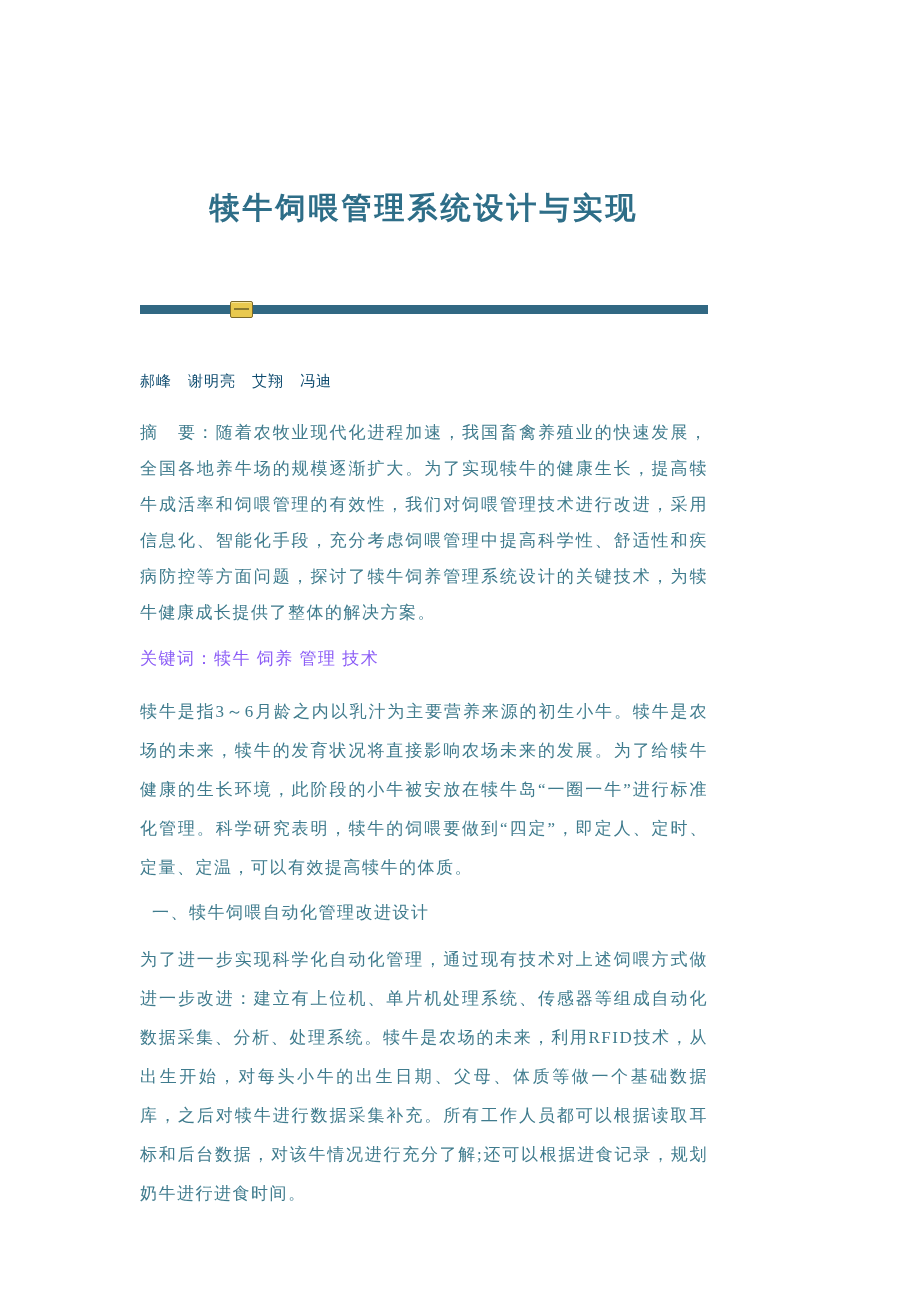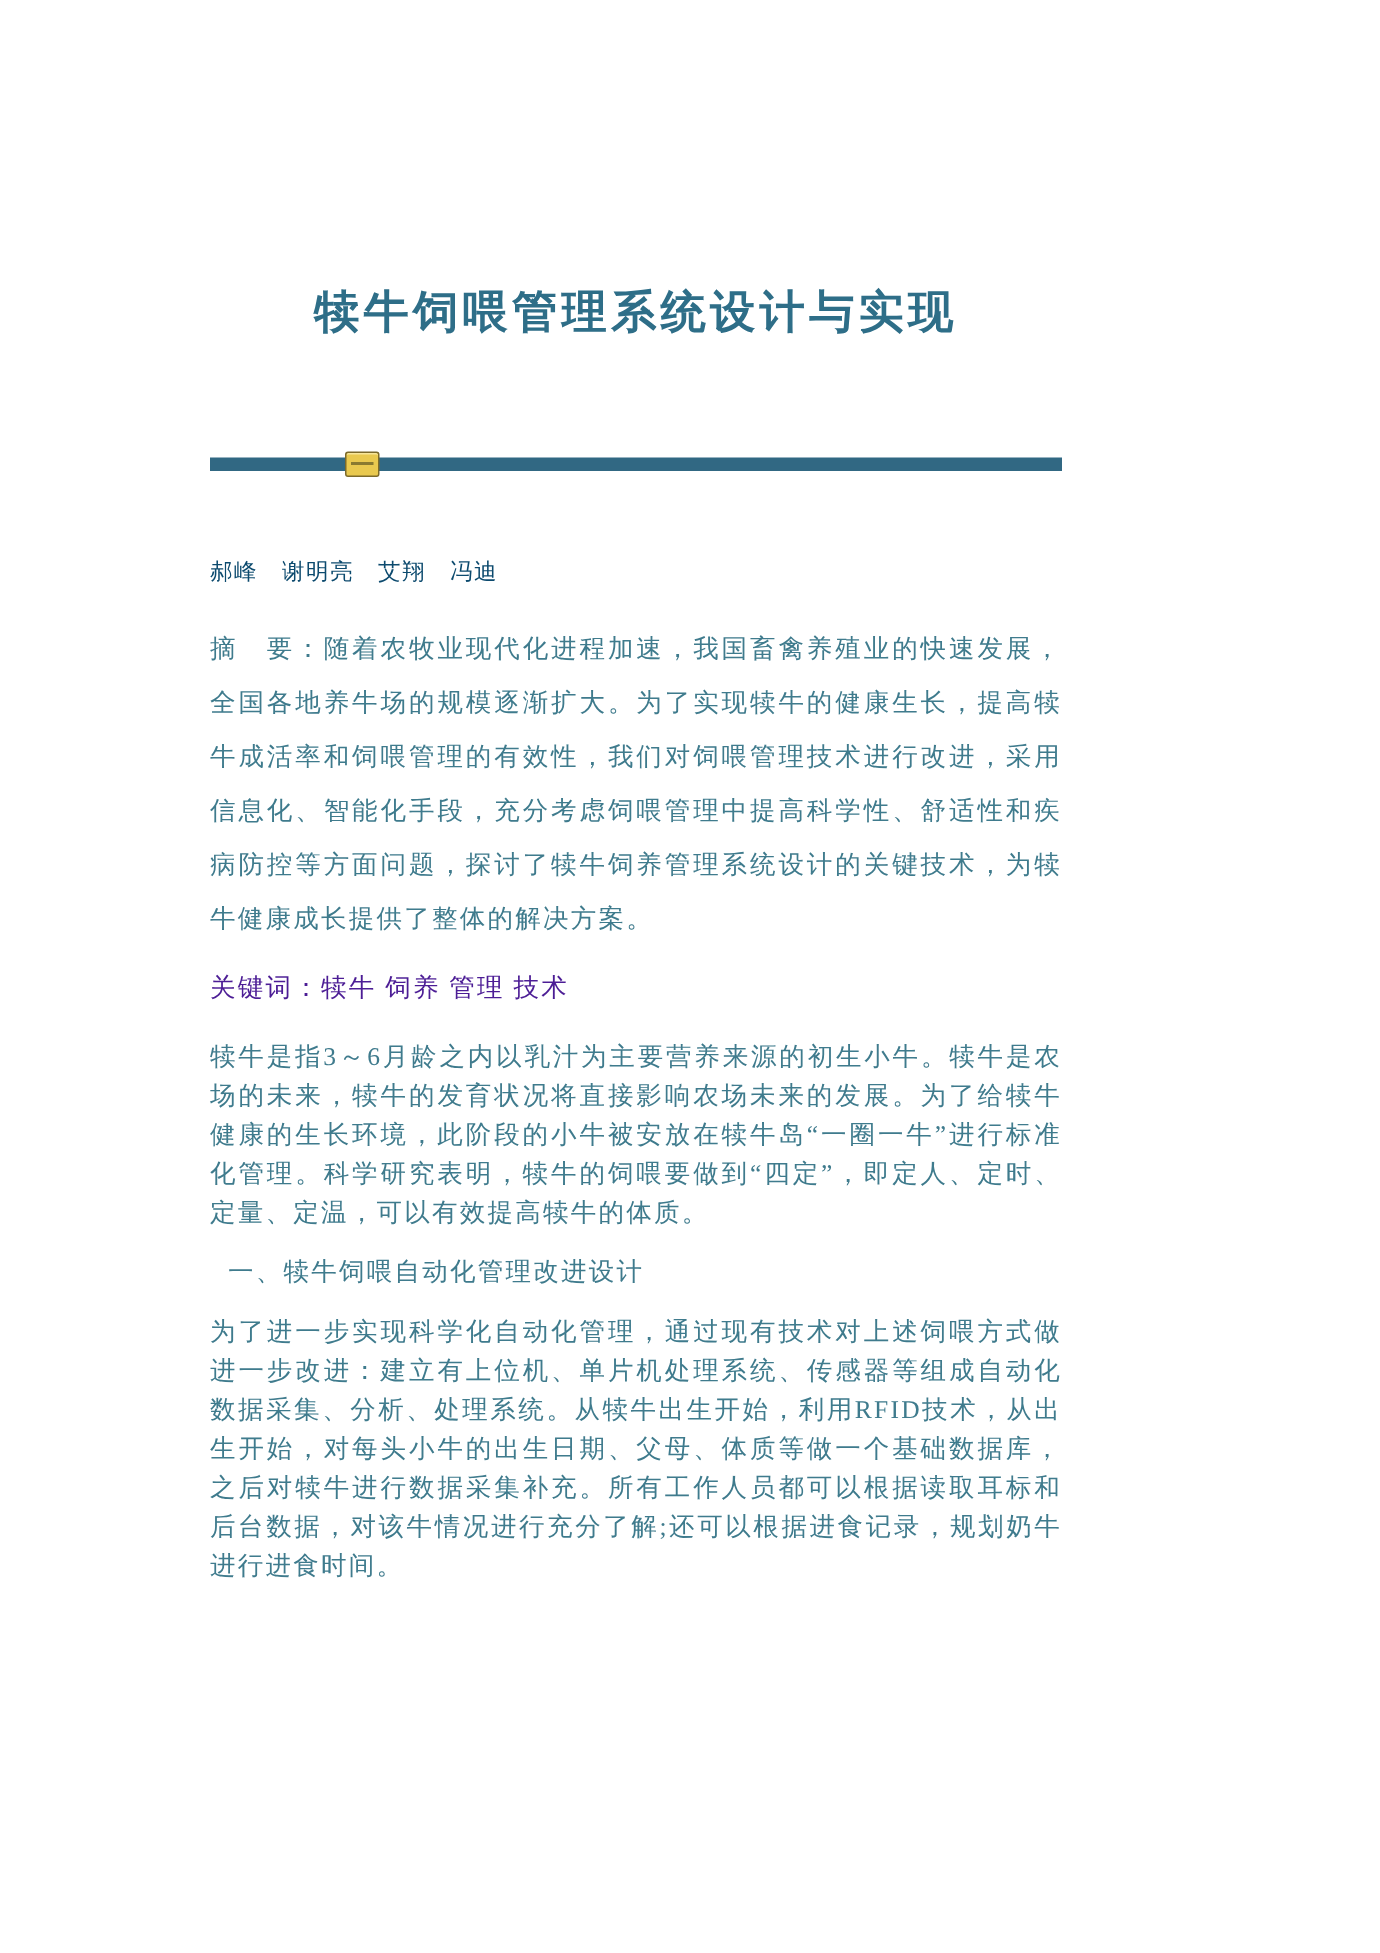--- a/index.html
+++ b/index.html
@@ -63,26 +63,26 @@
   .para {
     font-size: 17px;
     color: #3f7b8d;
     line-height: 36px;
     text-align: justify;
     letter-spacing: 1.5px;
     margin: 0 0 16px 0;
   }
   .keywords {
     font-size: 17px;
-    color: #4c1d95;
+    color: #8b5cf6;
     letter-spacing: 1.5px;
     margin: 0 0 22px 0;
   }
   .body-para {
-    line-height: 26px;
+    line-height: 39px;
     margin: 0 0 14px 0;
   }
   .heading {
     font-size: 17px;
     color: #3f7b8d;
     letter-spacing: 1.5px;
     margin: 0 0 16px 12px;
   }
 </style>
 </head>
@@ -99,15 +99,15 @@
   <p class="authors">郝峰　谢明亮　艾翔　冯迪</p>
 
   <p class="para">摘　要：随着农牧业现代化进程加速，我国畜禽养殖业的快速发展，全国各地养牛场的规模逐渐扩大。为了实现犊牛的健康生长，提高犊牛成活率和饲喂管理的有效性，我们对饲喂管理技术进行改进，采用信息化、智能化手段，充分考虑饲喂管理中提高科学性、舒适性和疾病防控等方面问题，探讨了犊牛饲养管理系统设计的关键技术，为犊牛健康成长提供了整体的解决方案。</p>
 
   <p class="keywords">关键词：犊牛 饲养 管理 技术</p>
 
   <p class="para body-para">犊牛是指3～6月龄之内以乳汁为主要营养来源的初生小牛。犊牛是农场的未来，犊牛的发育状况将直接影响农场未来的发展。为了给犊牛健康的生长环境，此阶段的小牛被安放在犊牛岛“一圈一牛”进行标准化管理。科学研究表明，犊牛的饲喂要做到“四定”，即定人、定时、定量、定温，可以有效提高犊牛的体质。</p>
 
   <p class="heading">一、犊牛饲喂自动化管理改进设计</p>
 
-  <p class="para body-para">为了进一步实现科学化自动化管理，通过现有技术对上述饲喂方式做进一步改进：建立有上位机、单片机处理系统、传感器等组成自动化数据采集、分析、处理系统。从犊牛出生开始，利用RFID技术，从出生开始，对每头小牛的出生日期、父母、体质等做一个基础数据库，之后对犊牛进行数据采集补充。所有工作人员都可以根据读取耳标和后台数据，对该牛情况进行充分了解;还可以根据进食记录，规划奶牛进行进食时间。</p>
+  <p class="para body-para">为了进一步实现科学化自动化管理，通过现有技术对上述饲喂方式做进一步改进：建立有上位机、单片机处理系统、传感器等组成自动化数据采集、分析、处理系统。犊牛是农场的未来，利用RFID技术，从出生开始，对每头小牛的出生日期、父母、体质等做一个基础数据库，之后对犊牛进行数据采集补充。所有工作人员都可以根据读取耳标和后台数据，对该牛情况进行充分了解;还可以根据进食记录，规划奶牛进行进食时间。</p>
 
 </div>
 
 </body></html>

